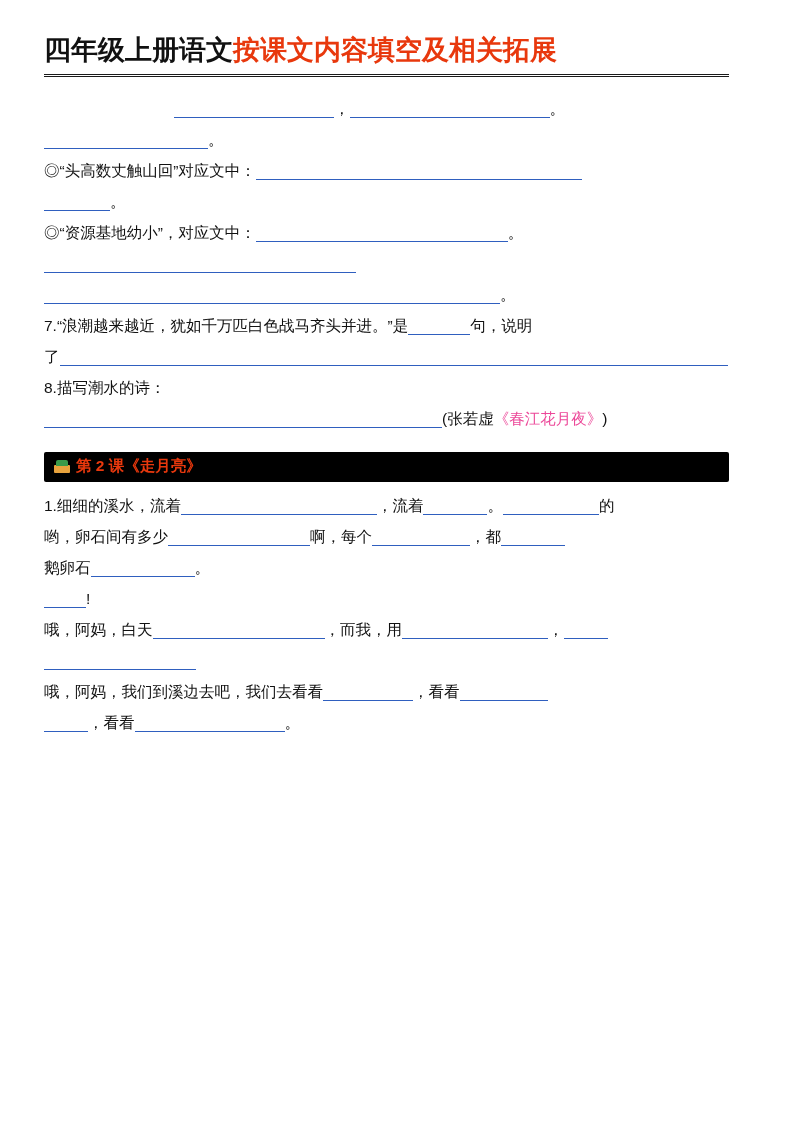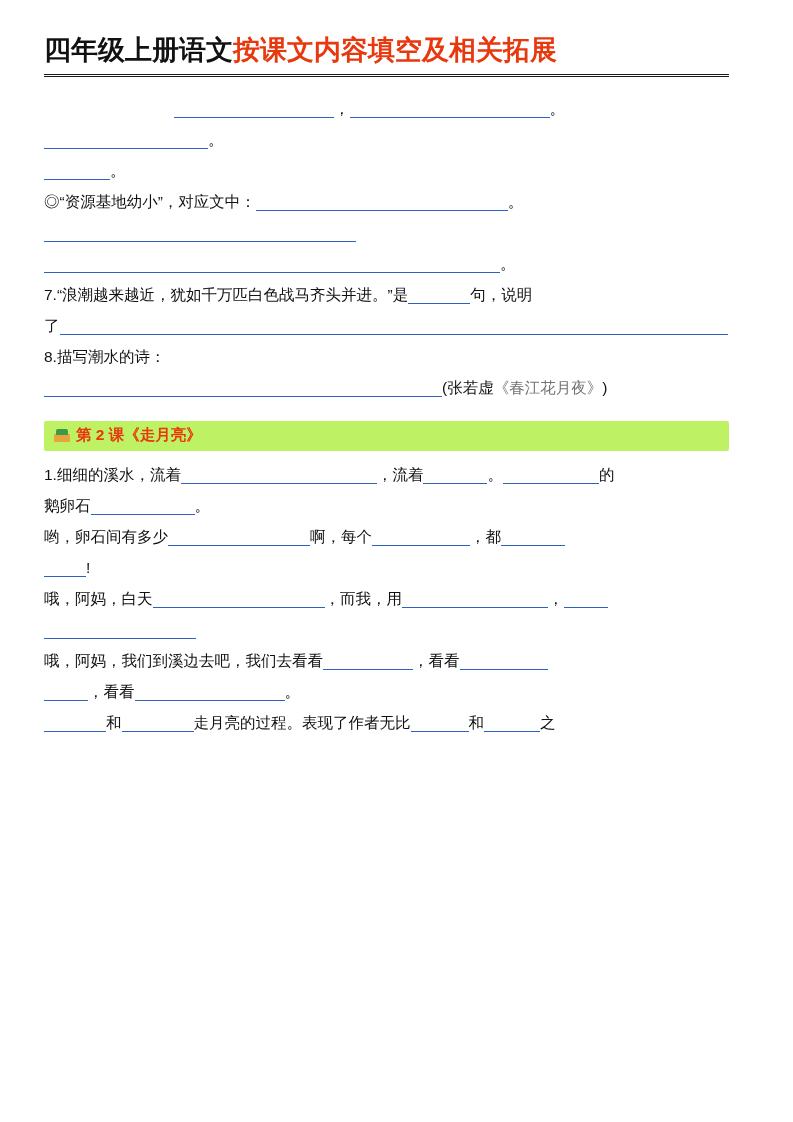--- a/index.html
+++ b/index.html
@@ -49,21 +49,21 @@
   
   .bl {
     display: inline-block;
     border-bottom: 1px solid #2f5fbf;
     height: 17px;
     vertical-align: -4px;
   }
 
   
   .sec-bar {
-    background: #bef264;
+    background: #000000;
     border-radius: 2px;
     height: 30px;
     display: flex;
     align-items: center;
     padding-left: 10px;
     margin: 18px 0 8px 0;
   }
   .sec-bar .sec-icon {
     width: 16px; height: 16px;
     margin-right: 6px;
@@ -83,21 +83,21 @@
     width: 12px; height: 6px;
     background: #3a9a4a;
     border-radius: 2px 2px 0 0;
   }
   .sec-bar .sec-title {
     font-size: 15.5px;
     font-weight: bold;
     color: #e8380d;
   }
 
-  .blue { color: #737373; text-align: right; }
+  .blue { color: #ec4899; text-align: right; }
 
   
   .footer {
     position: absolute;
     left: 0;
     right: 0;
     bottom: 32px;
     text-align: center;
     font-size: 13px;
     color: #9a9a9a;
@@ -134,20 +134,23 @@
 
   <div class="line" style="padding-left:130px;">
     <span class="bl" style="width:160px;"></span><span>，</span><span class="bl" style="width:200px;"></span><span>。</span>
   </div>
 
   <div class="line">
     <span class="bl" style="width:164px;"></span><span>。</span>
   </div>
 
   <div class="line">
+    <span>◎“头高数丈触山回”对应文中：</span><span class="bl" style="width:326px;"></span>
+  </div>
+  <div class="line">
     <span class="bl" style="width:66px;"></span><span>。</span>
   </div>
 
   <div class="line">
     <span>◎“资源基地幼小”，对应文中：</span><span class="bl" style="width:252px;"></span><span>。</span>
   </div>
 
   <div class="line">
     <span class="bl" style="width:312px;"></span>
   </div>
@@ -174,42 +177,39 @@
       <span class="book"></span>
         <span class="cap"></span>
     </span>
     <span class="sec-title">第 2 课《走月亮》</span>
   </div>
 
   <div class="line">
     <span>1.细细的溪水，流着</span><span class="bl" style="width:196px;"></span><span>，流着</span><span class="bl" style="width:64px;"></span><span>。</span><span class="bl" style="width:96px;"></span><span>的</span>
   </div>
   <div class="line">
+    <span>哟，卵石间有多少</span><span class="bl" style="width:142px;"></span><span>啊，每个</span><span class="bl" style="width:98px;"></span><span>，都</span><span class="bl" style="width:64px;"></span>
+  </div>
+
+  <div class="line">
     <span>鹅卵石</span><span class="bl" style="width:104px;"></span><span>。</span>
   </div>
-
-  <div class="line">
-    <span>哟，卵石间有多少</span><span class="bl" style="width:142px;"></span><span>啊，每个</span><span class="bl" style="width:98px;"></span><span>，都</span><span class="bl" style="width:64px;"></span>
-  </div>
   <div class="line">
     <span class="bl" style="width:42px;"></span><span>!</span>
   </div>
 
   <div class="line">
     <span>哦，阿妈，白天</span><span class="bl" style="width:172px;"></span><span>，而我，用</span><span class="bl" style="width:146px;"></span><span>，</span><span class="bl" style="width:44px;"></span>
   </div>
   <div class="line">
     <span class="bl" style="width:152px;"></span>
   </div>
 
   <div class="line">
     <span>哦，阿妈，我们到溪边去吧，我们去看看</span><span class="bl" style="width:90px;"></span><span>，看看</span><span class="bl" style="width:88px;"></span>
   </div>
   <div class="line">
     <span class="bl" style="width:44px;"></span><span>，看看</span><span class="bl" style="width:150px;"></span><span>。</span>
   </div>
 
-  <div class="line">
-    <span class="bl" style="width:62px;"></span><span>和</span><span class="bl" style="width:72px;"></span><span>走月亮的过程。表现了作者无比</span><span class="bl" style="width:58px;"></span><span>和</span><span class="bl" style="width:56px;"></span><span>之</span>
-  </div>
 
 
 </div>
 
 </body></html>

